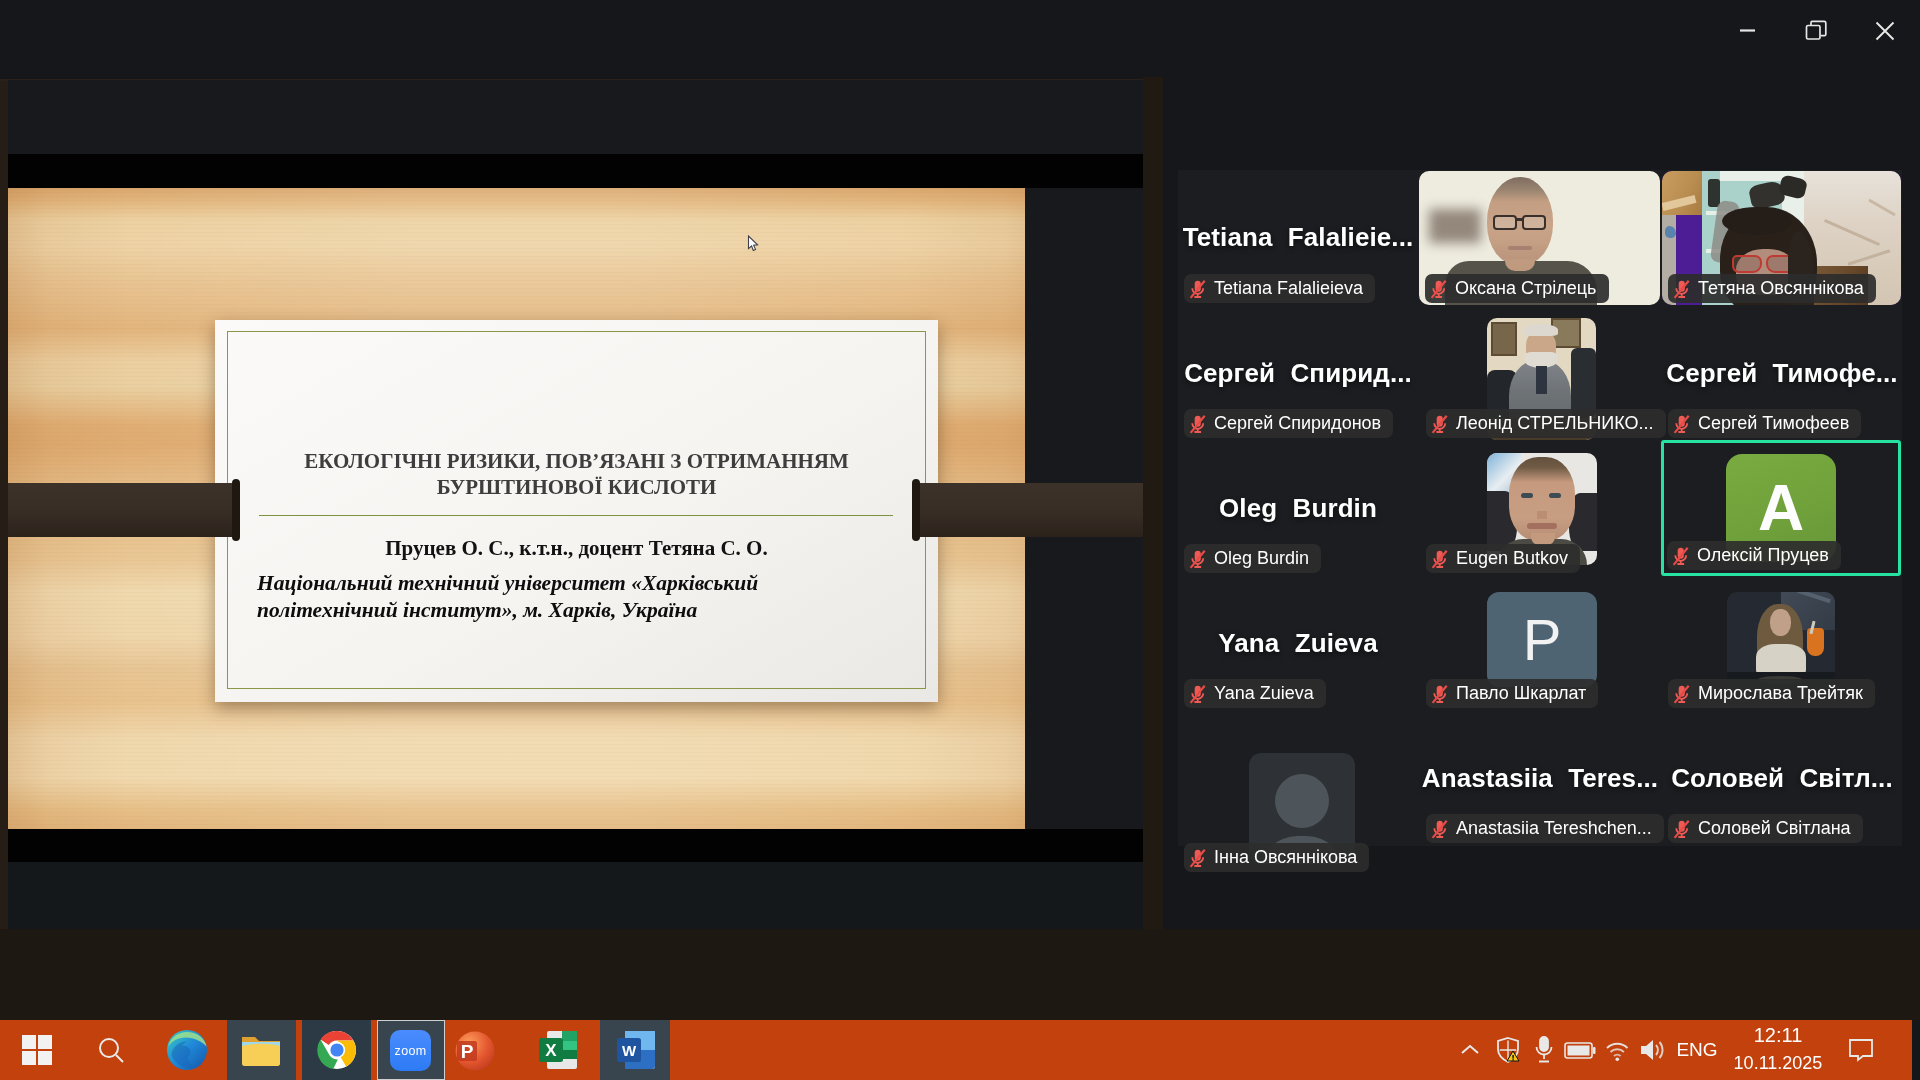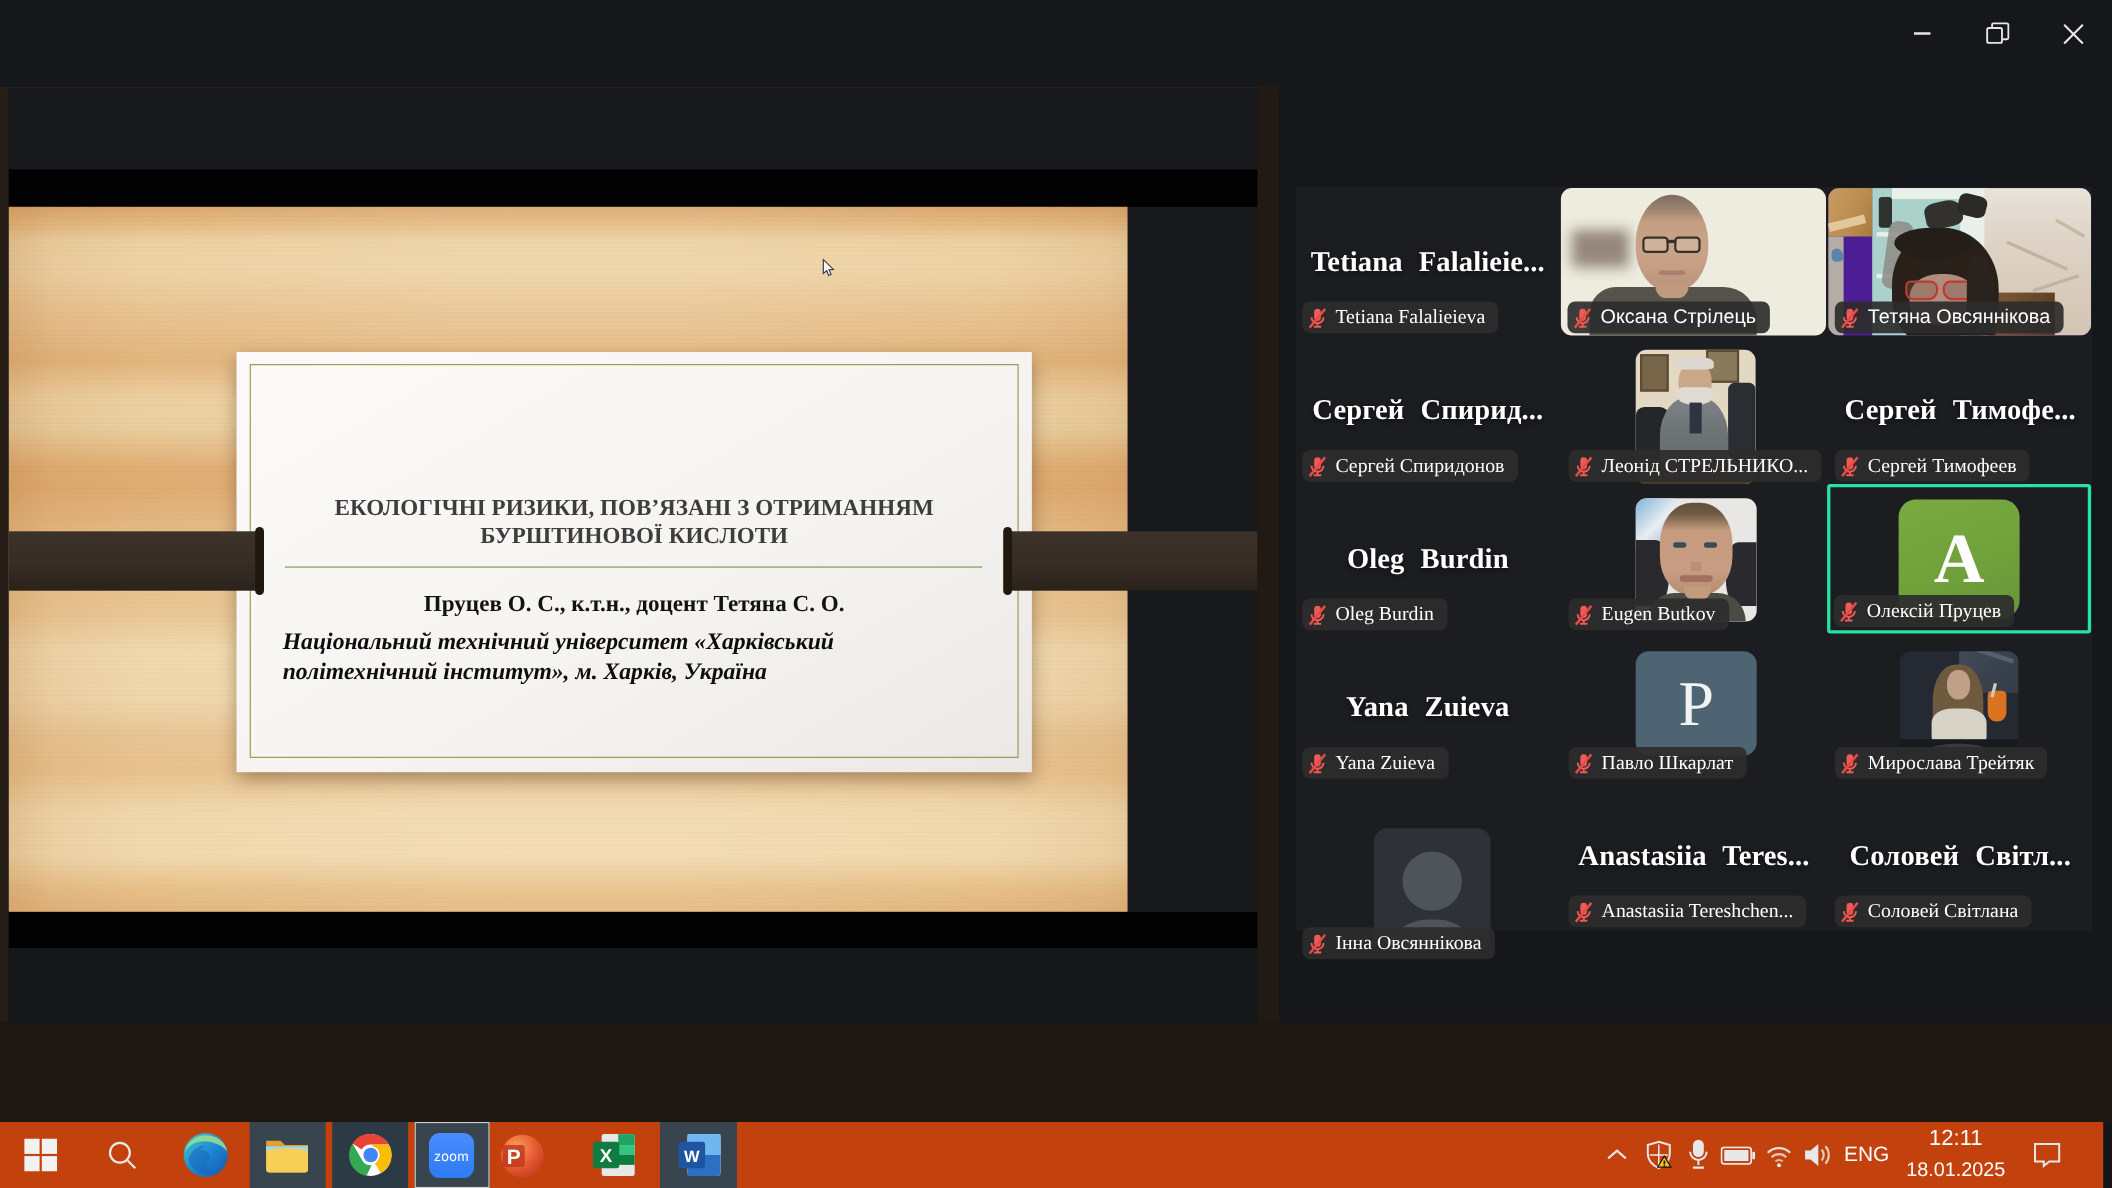--- a/index.html
+++ b/index.html
@@ -36,21 +36,21 @@
   .s-inst { position:absolute; left:0; right:0; top:250px; 
       font-family:"Liberation Serif", serif; font-weight:700; font-style:italic; font-size:21.5px; line-height:26.5px; color:#0d0d0d;padding-left:42px; }
   
   .rib { position:absolute; top:295px; height:54px; background:linear-gradient(180deg,#3c322a 0%,#372d25 55%,#2b221b 100%); }
   .ribbar { position:absolute; top:291px; width:8px; height:62px; border-radius:4px; background:#1f1811; }
   
   #cursor { position:absolute; left:738px; top:47px; }
   
   #panel { position:absolute; left:1163px; top:77px; width:757px; height:852px; background:#15171a; }
   #bottom-brown { position:absolute; left:0; top:929px; width:1920px; height:91px; background:#1e1812; }
-  .tile { position:absolute; width:240px; height:134px;font-family:Liberation Serif, serif; }
+  .tile { position:absolute; width:240px; height:134px; }
   #gridbg { position:absolute; left:1178px; top:170px; width:724px; height:676px; background:#1b1d20; }
   .bigname { position:absolute; left:0; right:0; top:0; bottom:0; display:flex; align-items:center; justify-content:center;
       font-weight:700; font-size:26px; color:#fff; letter-spacing:0.1px; word-spacing:8px; white-space:pre;
       text-shadow:0 2px 5px rgba(0,0,0,0.55); }
   .lbl { position:absolute; left:6px; bottom:2px; height:29px; background:rgba(44,44,44,0.92); border-radius:7px;
       display:flex; align-items:center; padding:0 12px 0 4px; gap:6px; font-size:18px; color:#fff; white-space:nowrap; z-index:5; }
   .lbl svg { width:20px; height:20px; flex:0 0 auto; }
   .vid { position:absolute; overflow:hidden; border-radius:10px; }
   
   #taskbar { position:absolute; left:0; top:1020px; width:1912px; height:60px; background:#c2410c; }
@@ -400,18 +400,18 @@
     <path d="M11 19a4.8 4.8 0 0 1 6.6 0" stroke-width="1.9" opacity=".7"></path>
     <circle cx="14.3" cy="22.3" r="1.8" fill="#e8e8e8" stroke="none"></circle>
   </svg>
   <svg class="abs" style="left:1638px;top:17px" width="30" height="26" viewBox="0 0 30 26">
     <path d="M3 9v8h5l7 6V3L8 9z" fill="#e8e8e8"></path>
     <path d="M18 8a7.5 7.5 0 0 1 0 10M21.5 5a12 12 0 0 1 0 16" fill="none" stroke="#e8e8e8" stroke-width="1.9" opacity=".85"></path>
   </svg>
   <div class="tray" style="left:1672px;width:50px;font-size:19px;">ENG</div>
   <div class="abs" style="left:1732px;top:6px;width:92px;text-align:center;color:#fff;">
      <div style="font-size:20px;line-height:19px;">12:11</div>
-     <div style="font-size:18px;line-height:18px;margin-top:9px;">18.01.2025</div>
+     <div style="font-size:18px;line-height:18px;margin-top:9px;">10.11.2025</div>
   </div>
   <svg class="abs" style="left:1848px;top:18px" width="26" height="24" viewBox="0 0 26 24">
     <path d="M2 2h22v16h-9l-5 4v-4H2z" fill="none" stroke="#e8e8e8" stroke-width="1.8"></path>
   </svg>
 </div>
 
 </body></html>

